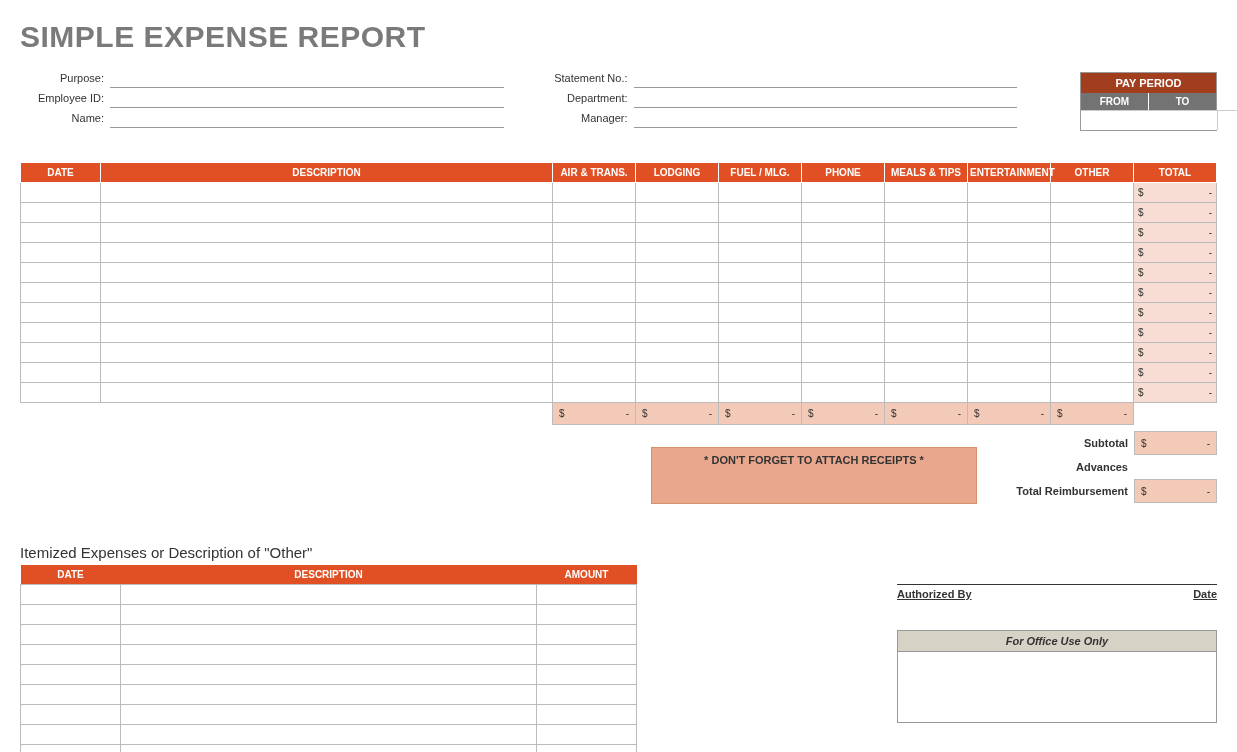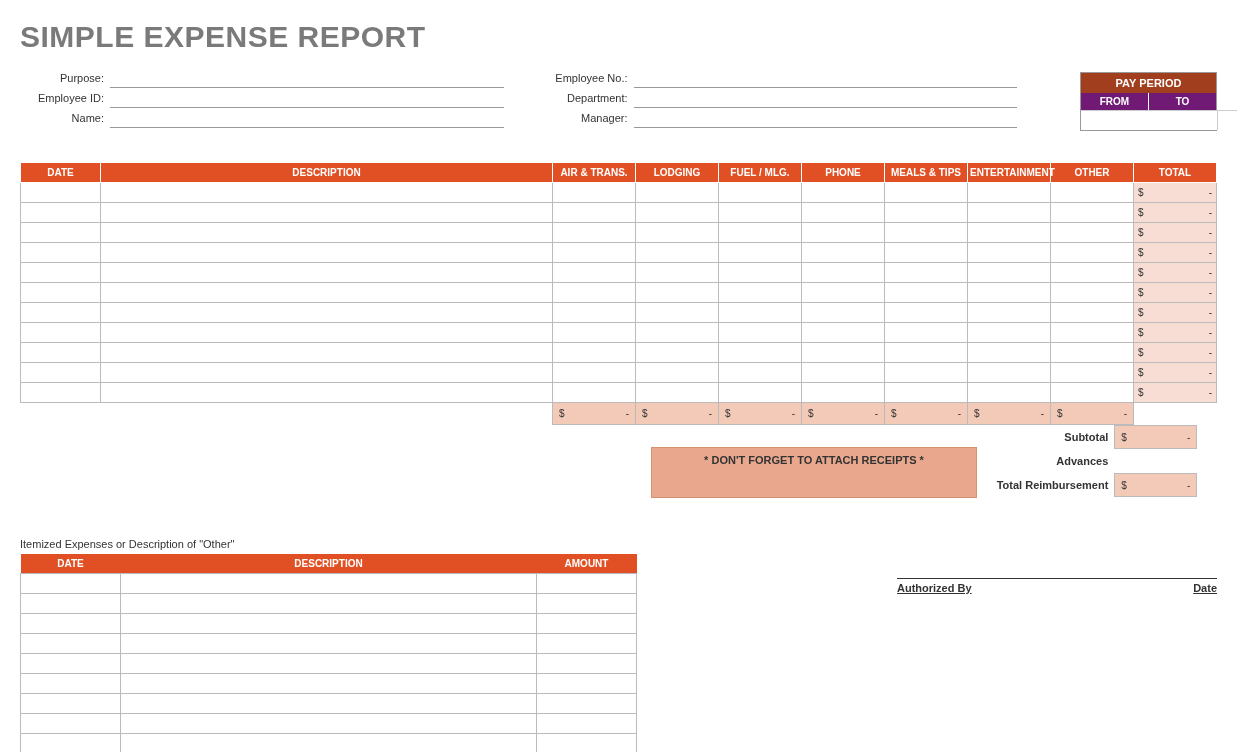--- a/index.html
+++ b/index.html
@@ -23,21 +23,21 @@
   .header-left, .header-mid { flex: 1; }
   .header-right { width: 170px; padding-left: 33px; }
   .field-row { display: flex; align-items: flex-start; margin-bottom: 4px; }
   .field-label { width: 90px; text-align: right; padding-right: 6px; font-size: 11px; color: #333; }
   .field-label-mid { width: 100px; text-align: right; padding-right: 6px; font-size: 11px; color: #333; }
   .field-input { flex: 1; border: none; border-bottom: 1px solid #999; height: 16px; font-size: 11px; padding: 0 2px; outline: none; }
 
   .pay-period-box { border: 1px solid #999; }
   .pp-title { background: #a13e1e; color: #fff; font-weight: bold; text-align: center; padding: 4px 0; font-size: 11px; }
   .pp-sub { display: flex; }
-  .pp-sub > div { flex: 1; text-align: center; background: #701a75; color: #fff; font-weight: bold; padding: 3px 0; font-size: 10px; }
+  .pp-sub > div { flex: 1; text-align: center; background: #737373; color: #fff; font-weight: bold; padding: 3px 0; font-size: 10px; }
   .pp-sub > div:first-child { border-right: 1px solid #fff; }
   .pp-inputs { display: flex; height: 20px; }
   .pp-inputs input { flex: 1; border: none; border-top: 1px solid #ccc; font-size: 10px; text-align: center; outline: none; }
   .pp-inputs input:first-child { border-right: 1px solid #ccc; }
 
   table { border-collapse: collapse; width: 100%; table-layout: fixed; }
   .main-table th {
     background: #e15025;
     color: #fff;
     font-weight: bold;
@@ -74,30 +74,30 @@
     text-align: center;
     padding: 6px 0;
     font-size: 11px;
     border: 1px solid #d4926f;
     margin-left: 5px;
     margin-top: 22px;
     width: 326px;
     display: inline-block;
   }
 
-  .summary-block { display: flex; justify-content: center; }
+  .summary-block { display: flex; justify-content: flex-end; margin-top: 6px; }
   .summary-labels { text-align: right; padding-right: 6px; font-size: 11px; font-weight: bold; }
   .summary-labels div { height: 24px; line-height: 24px; }
   .summary-values { width: 83px; }
   .summary-values div { height: 24px; line-height: 24px; padding: 0 6px; font-size: 10px; }
   .sum-val-accent { background: #f3c9b8; border: 1px solid #bbb; }
   .sum-val-accent .currency { float: left; }
   .sum-val-accent .dash { float: right; }
 
-  .itemized-title { font-size: 11px; color: #333; margin-bottom: 4px; margin-top: 0; }
+  .itemized-title { font-size: 15px; color: #333; margin-bottom: 4px; margin-top: 0; }
   .item-table th {
     background: #e15025;
     color: #fff;
     font-weight: bold;
     font-size: 10px;
     padding: 4px 2px;
     text-align: center;
   }
   .item-table td { border: 1px solid #bbb; height: 20px; }
   .item-col-date { width: 100px; }
@@ -125,21 +125,21 @@
       <div class="field-label">Employee ID:</div>
       <input class="field-input" style="">
     </div>
     <div class="field-row">
       <div class="field-label">Name:</div>
       <input class="field-input" style="">
     </div>
   </div>
   <div class="header-mid">
     <div class="field-row">
-      <div class="field-label-mid">Employee No.:</div>
+      <div class="field-label-mid">Statement No.:</div>
       <input class="field-input" style="">
     </div>
     <div class="field-row">
       <div class="field-label-mid">Department:</div>
       <input class="field-input" style="">
     </div>
     <div class="field-row">
       <div class="field-label-mid">Manager:</div>
       <input class="field-input" style="">
     </div>
@@ -485,14 +485,18 @@
         </tbody>
     </table>
   </div>
   <div class="below-right">
     <div class="sig-block">
       <div class="sig-line">
         <span>Authorized By</span>
         <span>Date</span>
       </div>
     </div>
+    <div class="office-box">
+      <div class="office-title">For Office Use Only</div>
+      <div class="office-body"></div>
+    </div>
   </div>
 </div>
 
 </body></html>

